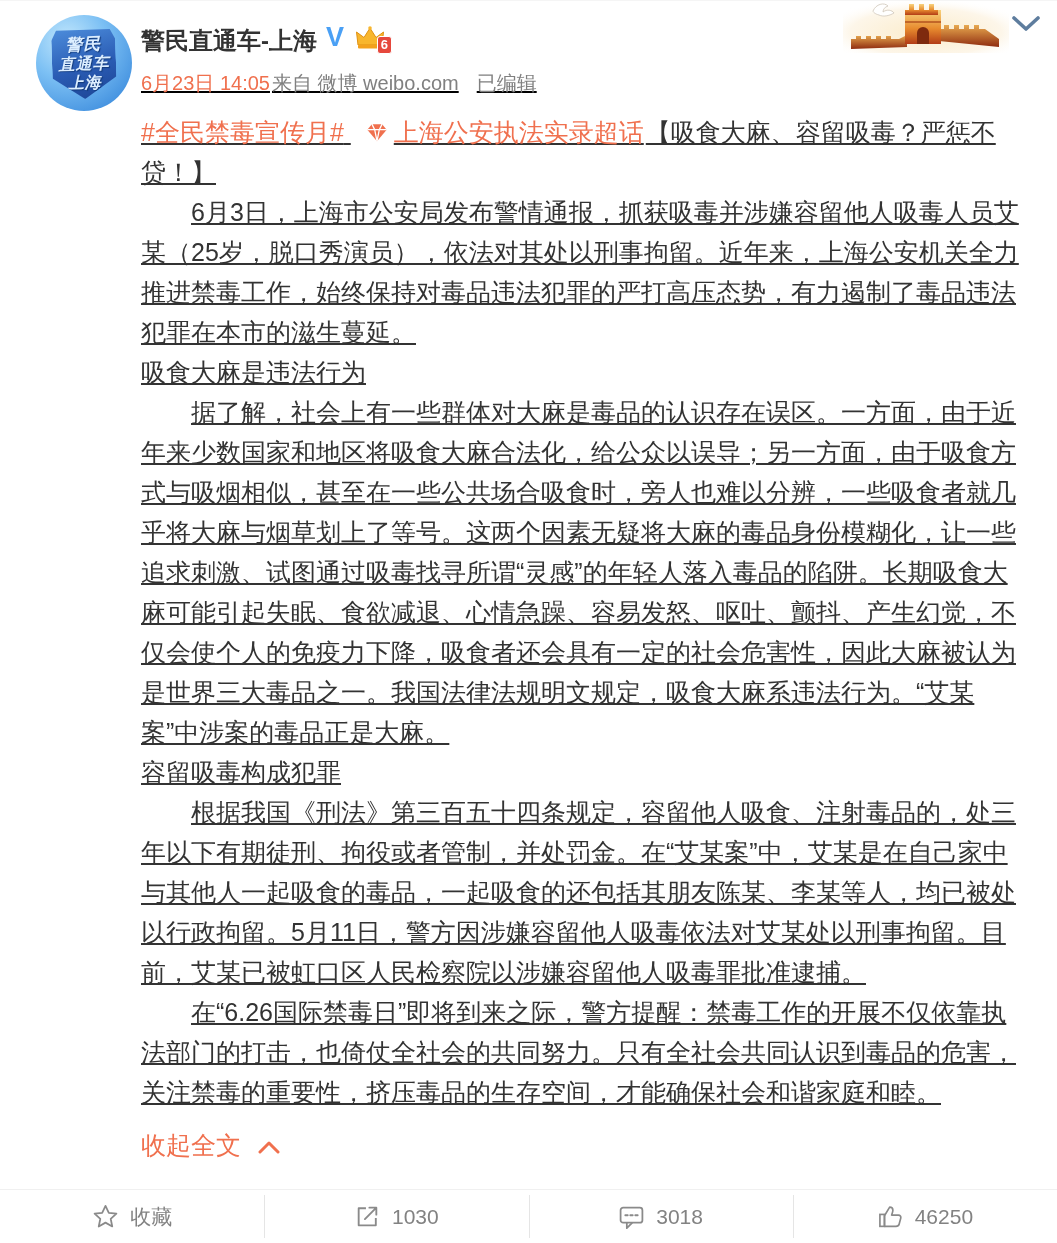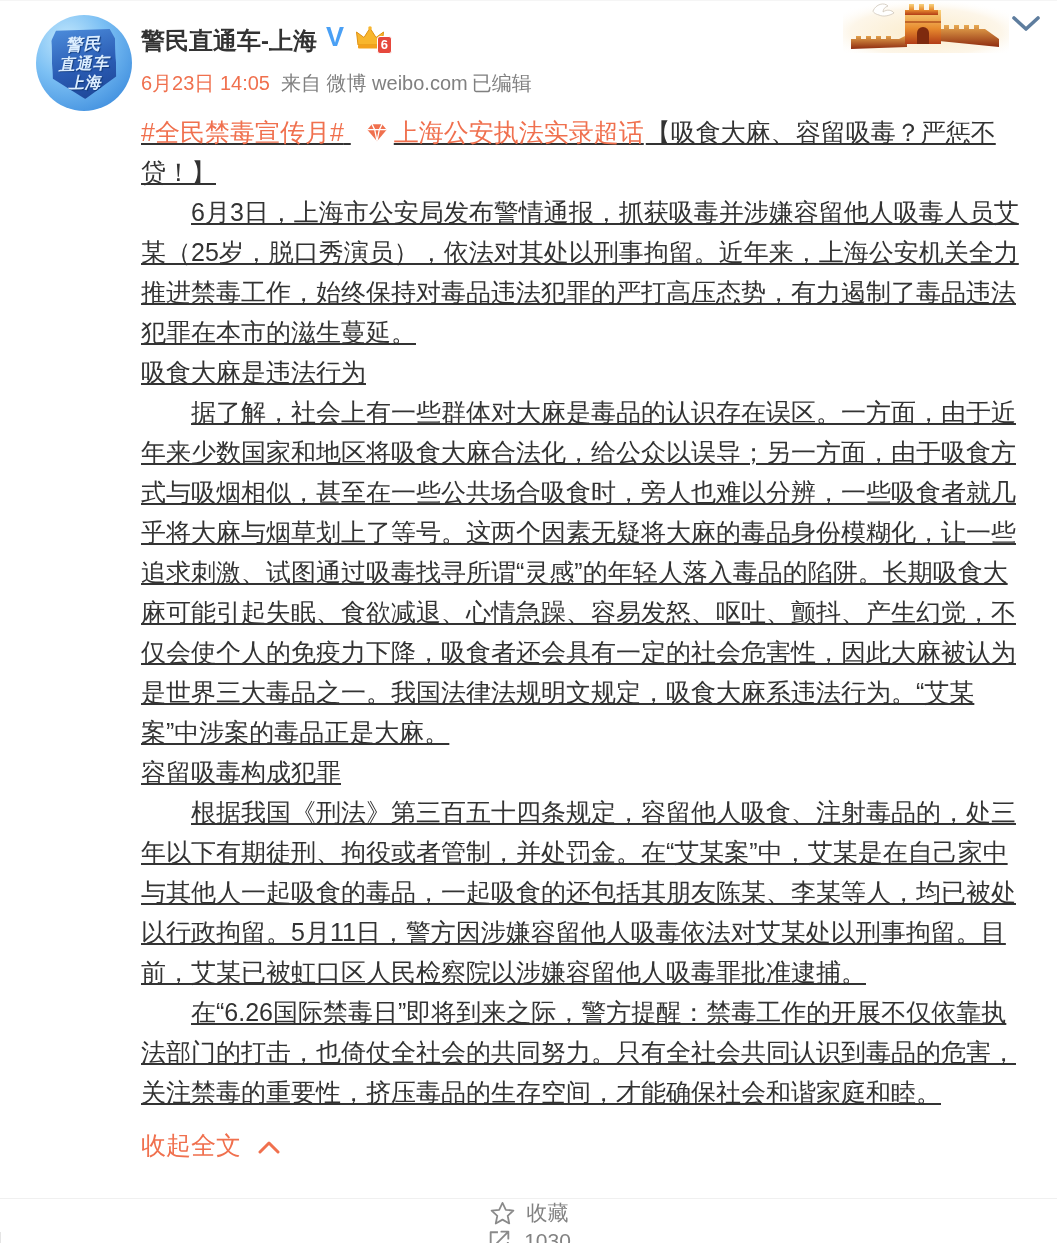--- a/index.html
+++ b/index.html
@@ -46,24 +46,24 @@
     margin-left: 9px; color: #4aa0f5; font-size: 27px; font-weight: 900;
     line-height: 1; transform: translateY(-1px);
   }
   .crown { margin-left: 9px; position: relative; width: 36px; height: 28px; }
   .crown .lvl {
     position: absolute; right: -3px; bottom: -1px;
     background: #e6483d; color: #fff; font-style: normal; font-weight: bold;
     font-size: 13px; line-height: 16px; padding: 0 3px; border-radius: 3px;
     border: 1px solid #fff;
   }
-  .info-row { margin-top: 13px; font-size: 20px; display: flex; align-items: center; }
+  .info-row { margin-top: 13px; font-size: 20px; display: flex; align-items: center; text-decoration: underline; }
   .time { color: #f0704e; cursor: pointer; }
-  .source { color: #808080; margin-left: 11px; cursor: pointer; }
-  .edited { color: #808080; margin-left: 4px; cursor: pointer; }
+  .source { color: #808080; margin-left: 2px; cursor: pointer; }
+  .edited { color: #808080; margin-left: 18px; cursor: pointer; }
 
   
   .deco { position: absolute; top: 0; right: 48px; width: 166px; height: 52px; pointer-events: none; }
   .chevron { position: absolute; top: 14px; right: 16px; cursor: pointer; line-height: 0; }
 
   
   .content {
     margin: 15px 36px 0 141px;
     font-size: 25px; line-height: 40px; color: #333; text-decoration: underline;
   }
@@ -76,23 +76,23 @@
 
   .collapse {
     display: inline-flex; align-items: center; gap: 16px;
     margin-top: 13px; color: #f0704e; font-size: 25px;
     text-decoration: none; cursor: pointer;
   }
   .caret-up-icon { line-height: 0; transform: translateY(2px); }
 
   
   .action-bar {
-    position: absolute; left: 0; right: 0; bottom: 0; height: 45px;
+    position: absolute; left: 0; right: 0; bottom: 0; height: 54px;
     border-top: 1px solid #f0f0f0; background: #fff;
-    display: flex; align-items: stretch; flex-direction: column;
+    display: flex; align-items: stretch;
   }
   .action {
     flex: 1; display: flex; align-items: center; justify-content: center;
     gap: 11px; color: #828282; font-size: 21px; cursor: pointer; position: relative;
   }
   .action + .action::before {
     content: ""; position: absolute; left: 0; top: 5px; bottom: 5px;
     width: 1px; background: #e5e5e5;
   }
   .action .ic { line-height: 0; }

